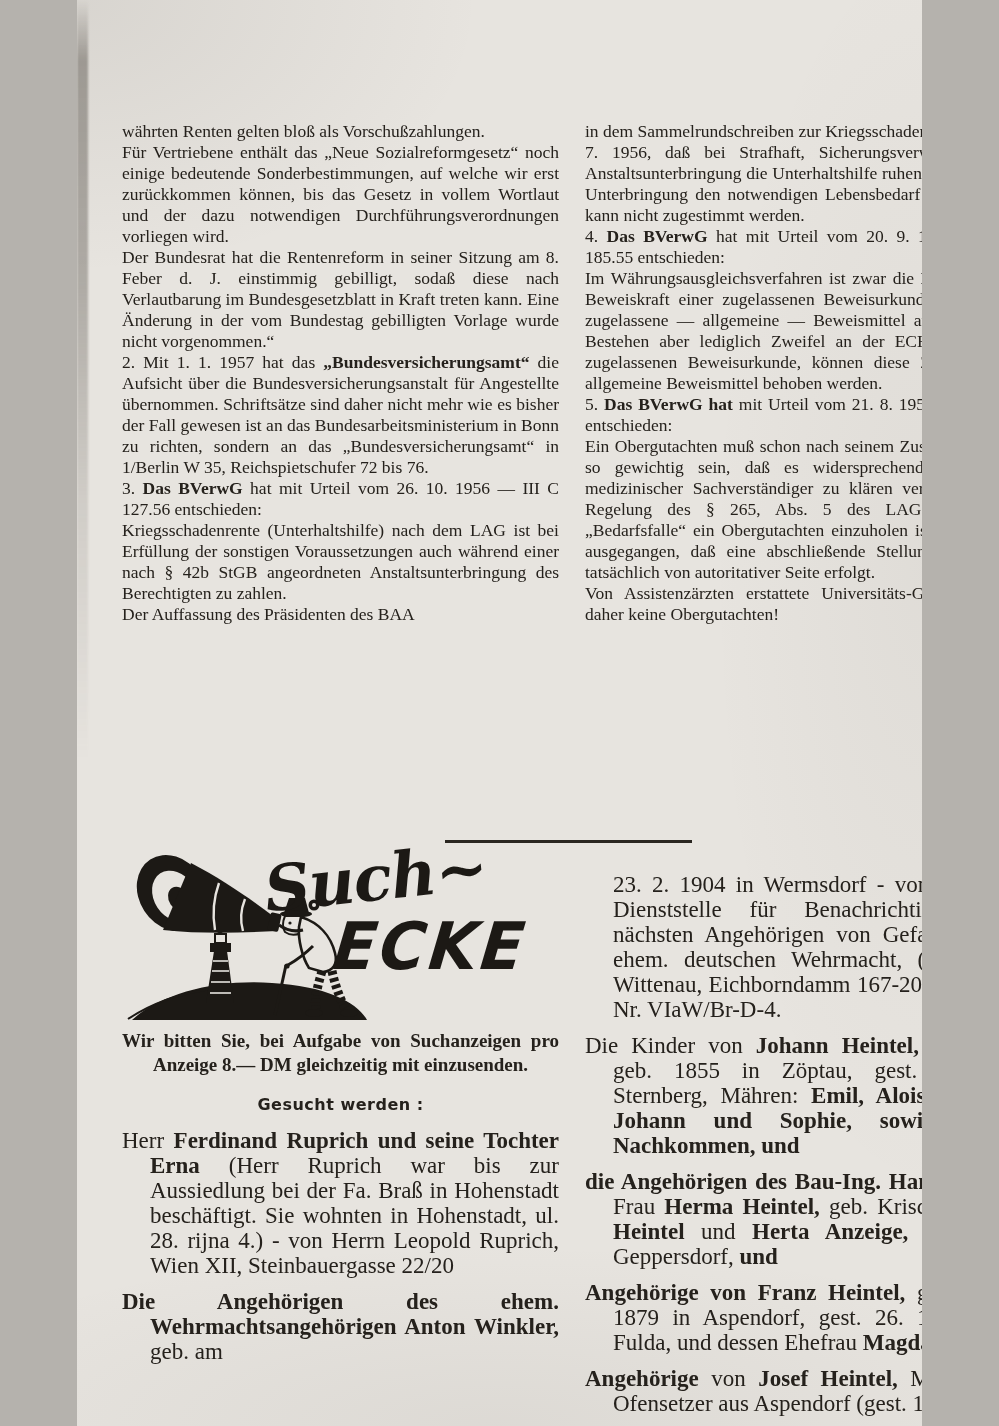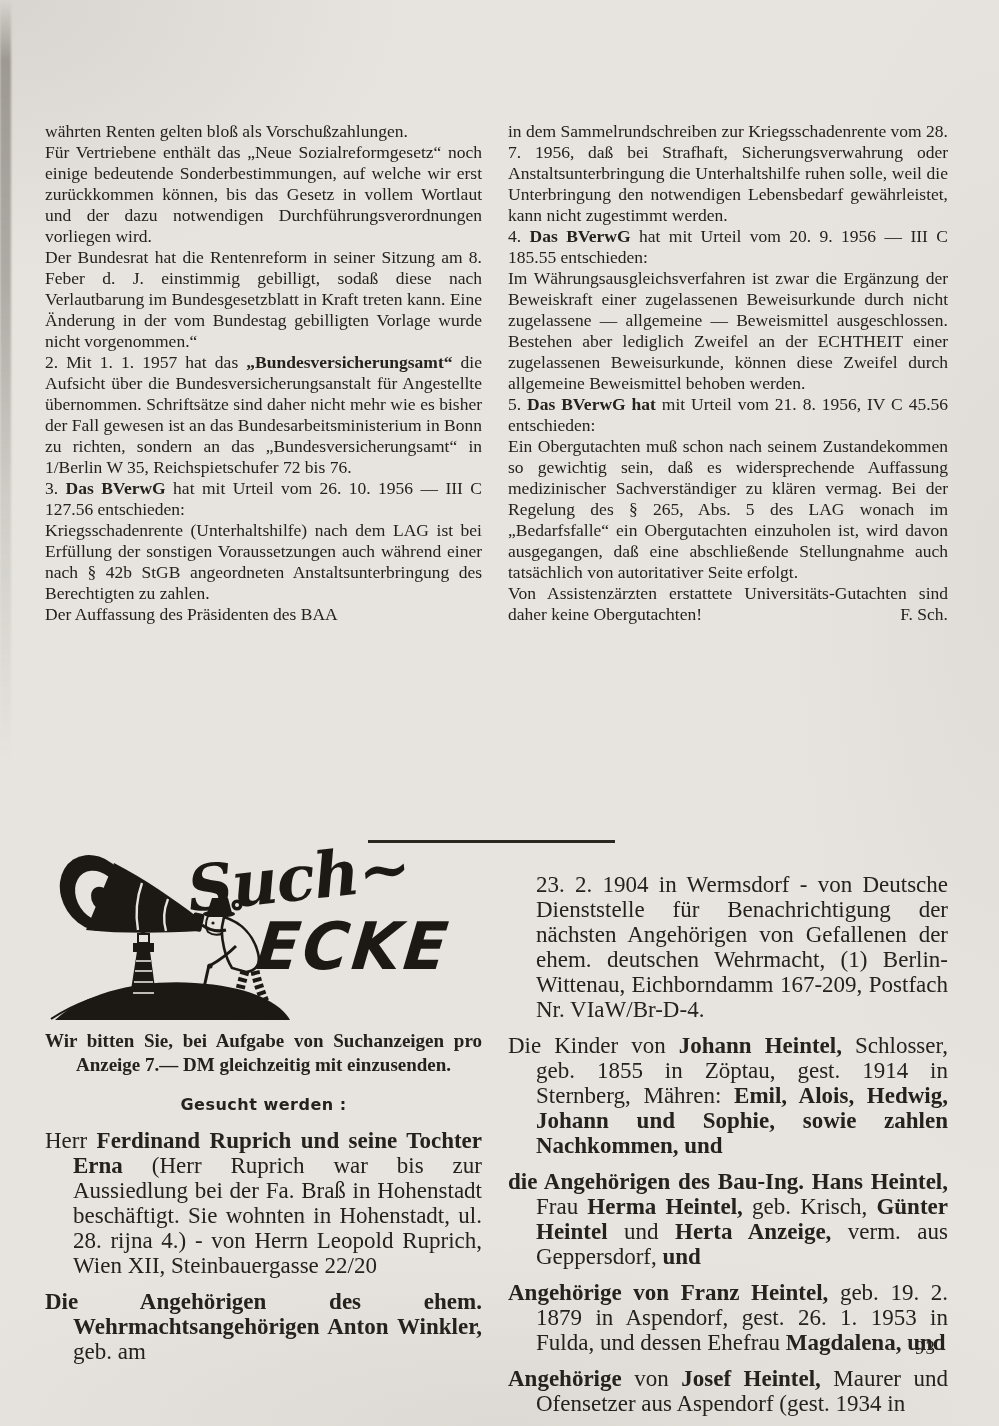--- a/index.html
+++ b/index.html
@@ -1,17 +1,17 @@
 <!DOCTYPE html>
 <html lang="de"><head>
 <meta charset="utf-8">
 <style>
   html,body{margin:0;padding:0;background:#b5b2ad;}
   .page{
-    position:relative;width:999px;height:1426px;margin:0 auto;
+    position:relative;width:845px;height:1426px;margin:0 auto;
     background:#e7e4df;
     background-image:
       radial-gradient(ellipse 620px 420px at 0% 0%, rgba(85,80,72,0.10), rgba(85,80,72,0) 65%),
       radial-gradient(ellipse 900px 260px at 50% 100%, rgba(85,80,72,0.07), rgba(85,80,72,0) 70%),
       radial-gradient(ellipse 300px 900px at 100% 40%, rgba(85,80,72,0.05), rgba(85,80,72,0) 70%);
     font-family:"Liberation Serif","DejaVu Serif",serif;
     color:#25211c;overflow:hidden;
   }
   .edge-shadow{
     position:absolute;left:0;top:0;width:11px;height:780px;
@@ -128,21 +128,21 @@
 
         <path d="M200,118 C196,132 192,145 194,157" stroke="#1c1915" stroke-width="9" fill="none" stroke-dasharray="4 3"></path>
         <path d="M210,118 C213,132 218,146 224,157" stroke="#1c1915" stroke-width="9" fill="none" stroke-dasharray="4 3"></path>
 
         <ellipse cx="192" cy="160" rx="8.5" ry="4" fill="#1c1915"></ellipse>
         <ellipse cx="227" cy="160" rx="8.5" ry="4" fill="#1c1915"></ellipse>
       </svg>
       <div class="logo-script">Such~</div>
       <div class="logo-block">ECKE</div>
     </div>
-    <div class="notice">Wir bitten Sie, bei Aufgabe von Suchanzeigen pro Anzeige 7.— DM gleichzeitig mit einzusenden.</div>
+    <div class="notice">Wir bitten Sie, bei Aufgabe von Suchanzeigen pro Anzeige 8.— DM gleichzeitig mit einzusenden.</div>
     <div class="heading">Gesucht werden :</div>
     <div class="entries">
         <p class="para hang"><span>Herr </span><span class="b">Ferdinand Ruprich und seine Tochter Erna</span><span> (Herr Ruprich war bis zur Aussiedlung bei der Fa. Braß in Hohenstadt beschäftigt. Sie wohnten in Hohenstadt, ul. 28. rijna 4.) - von Herrn Leopold Ruprich, Wien XII, Steinbauergasse 22/20</span></p>
         <p class="para hang"><span class="b">Die Angehörigen des ehem. Wehrmachtsangehörigen Anton Winkler,</span><span> geb. am</span></p>
       </div>
   </div>
 
   <div class="bottom-right entries">
       <p class="para indent"><span>23. 2. 1904 in Wermsdorf - von Deutsche Dienststelle für Benachrichtigung der nächsten Angehörigen von Gefallenen der ehem. deutschen Wehrmacht, (1) Berlin-Wittenau, Eichborndamm 167-209, Postfach Nr. VIaW/Br-D-4.</span></p>
       <p class="para hang"><span>Die Kinder von </span><span class="b">Johann Heintel,</span><span> Schlosser, geb. 1855 in Zöptau, gest. 1914 in Sternberg, Mähren: </span><span class="b">Emil, Alois, Hedwig, Johann und Sophie, sowie zahlen Nachkommen, und</span></p>

